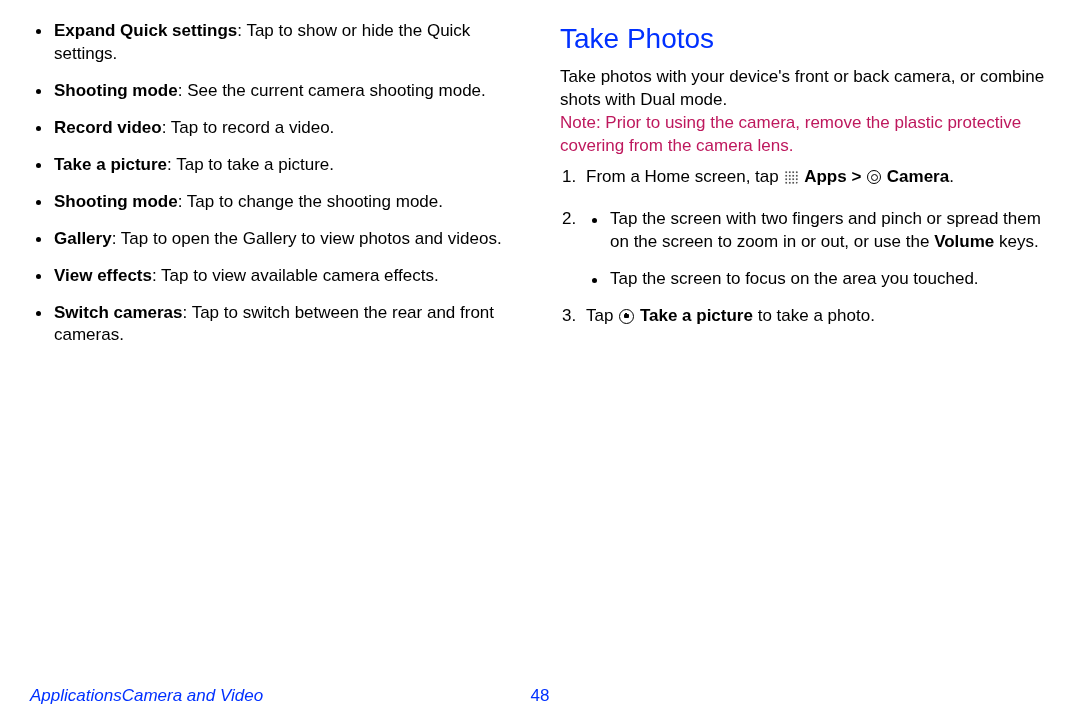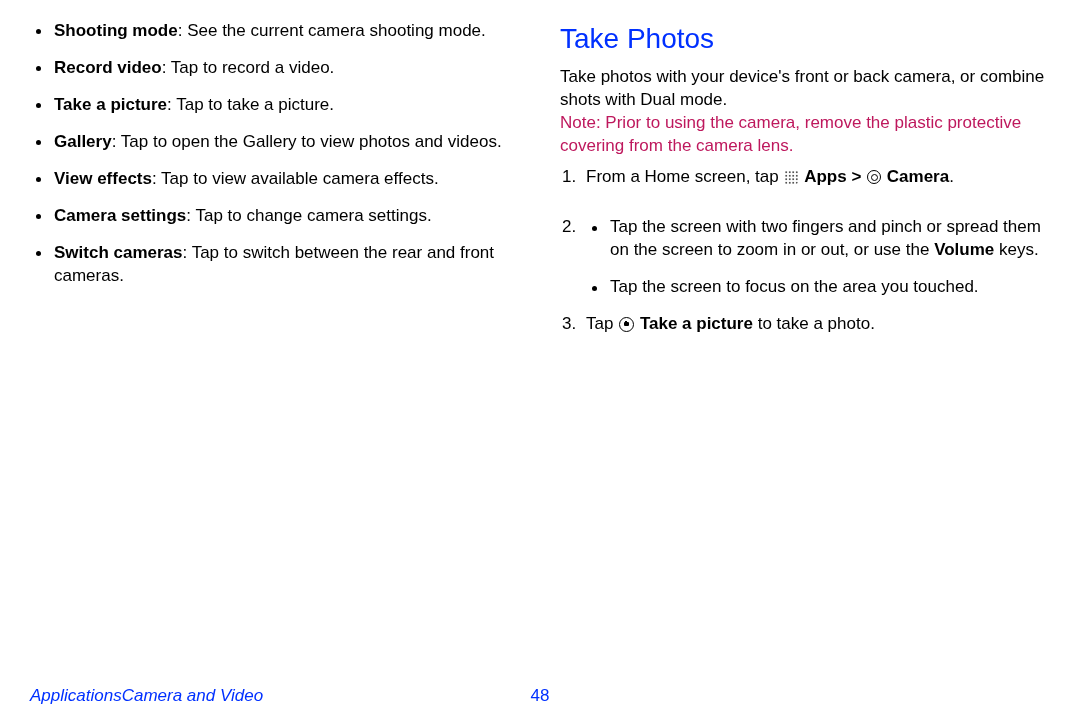--- a/index.html
+++ b/index.html
@@ -50,21 +50,21 @@
     position: relative;
     margin-bottom: 14px;
     counter-increment: step;
   }
   ol.steps > li::before {
     content: counter(step) ".";
     position: absolute;
     left: -24px;
     top: 0;
   }
-  ol.steps ul.bullets { margin-top: 28px; }
+  ol.steps ul.bullets { margin-top: 20px; }
   h2.section-head {
     color: #0030ff;
     font-weight: 400;
     font-size: 28px;
     margin-bottom: 8px;
   }
   .intro { margin-bottom: 0; }
   .note { color: #be185d; margin-bottom: 8px; }
   .b { font-weight: 700; }
   .footer {
@@ -133,26 +133,27 @@
     background: #000;
   }
 </style>
 </head>
 <body>
 
 <div class="page">
 
   <div class="col col-left">
     <ul class="bullets">
+      <li><span class="b">Expand Quick settings</span><span>: Tap to show or hide the Quick settings.</span></li>
       <li><span class="b">Shooting mode</span><span>: See the current camera shooting mode.</span></li>
       <li><span class="b">Record video</span><span>: Tap to record a video.</span></li>
       <li><span class="b">Take a picture</span><span>: Tap to take a picture.</span></li>
+      <li><span class="b">Shooting mode</span><span>: Tap to change the shooting mode.</span></li>
       <li><span class="b">Gallery</span><span>: Tap to open the Gallery to view photos and videos.</span></li>
       <li><span class="b">View effects</span><span>: Tap to view available camera effects.</span></li>
-      <li><span class="b">Camera settings</span><span>: Tap to change camera settings.</span></li>
       <li><span class="b">Switch cameras</span><span>: Tap to switch between the rear and front cameras.</span></li>
     </ul>
   </div>
 
   <div class="col">
     <h2 class="section-head">Take Photos</h2>
     <p class="intro">Take photos with your device's front or back camera, or combine shots with Dual mode.</p>
     <p class="note"><span>Note</span><span>: Prior to using the camera, remove the plastic protective covering from the camera lens.</span></p>
 
     <ol class="steps">

